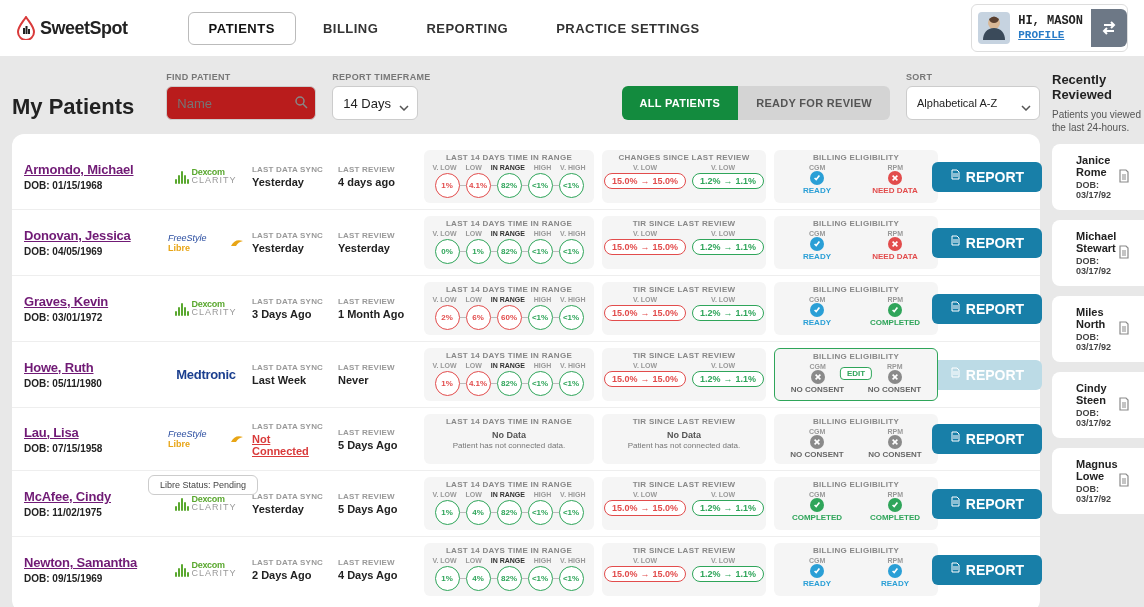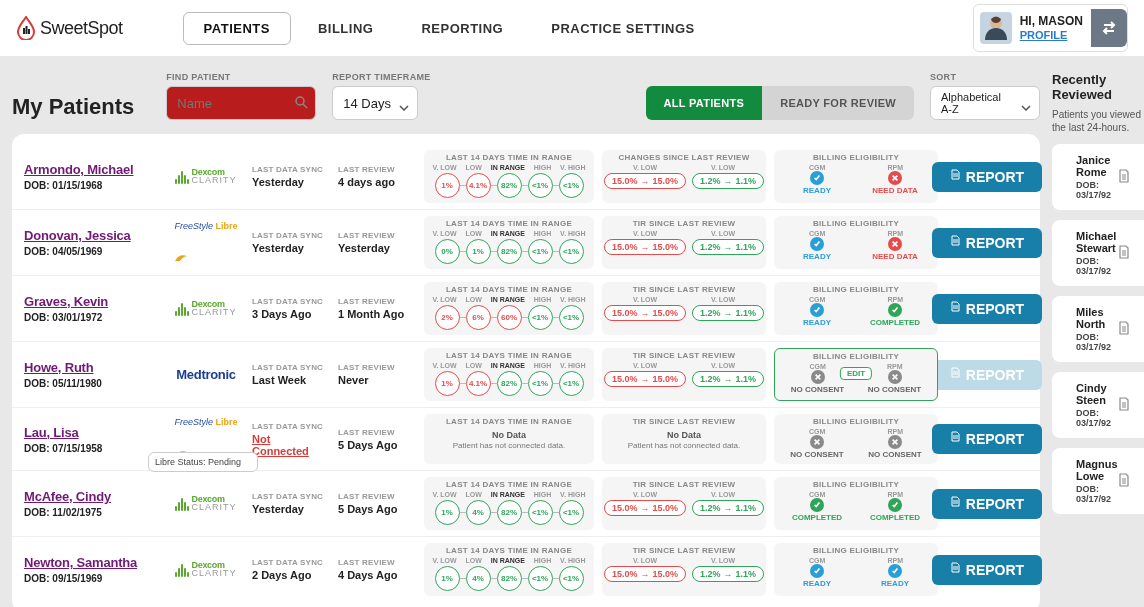--- a/index.html
+++ b/index.html
@@ -17,72 +17,72 @@
     display: flex;
     align-items: center;
     padding: 0 16px;
     gap: 20px;
   }
   .logo { display:flex; align-items:center; gap:4px;}
   .logo-mark {
     width: 20px; height: 24px; position:relative;
   }
   .logo-mark svg { width:20px; height:24px;}
-  .logo-text { font-weight: 400; font-size: 18px; letter-spacing:-0.5px;}
+  .logo-text { font-weight: 700; font-size: 18px; letter-spacing:-0.5px;}
   .nav { display:flex; gap: 6px; margin-left: 40px;}
   .nav-item {
     padding: 8px 20px;
     font-size: 13px;
     font-weight: 800;
     letter-spacing: 0.5px;
     color: #333;
     border-radius: 6px;
     border: 1px solid transparent;
     cursor:pointer;
   }
   .nav-item.active { border-color: #bbb; color:#111;}
   .user-box { margin-left:auto; display:flex; align-items:center; gap:8px; border:1px solid #ddd; border-radius:6px; padding:4px 0 4px 6px;}
   .avatar { width:32px; height:32px; border-radius:4px; background:#c6d3e0; display:flex; align-items:flex-end; justify-content:center; overflow:hidden;}
   .avatar svg { width:28px;height:30px;}
-  .user-text { display:flex; flex-direction:column; line-height:1.2;}
+  .user-text { display:flex; flex-direction:column; line-height:1.2;font-family:Liberation Mono, monospace;}
   .user-hi { font-weight:800; font-size:12px;}
   .user-profile { font-weight:800; font-size:11px; color:#2a7cc7; text-decoration:underline;}
   .swap { width:36px; height:38px; background:#6d7886; display:flex; align-items:center; justify-content:center; border-radius:0 6px 6px 0;}
   .swap svg { width:16px; height:16px; stroke:#fff; fill:none;}
   
   .main-area { display:flex; gap:12px; padding:16px 12px; align-items:flex-start;}
   .content { flex:1; }
   .controls { display:flex; align-items:flex-end; gap:16px; margin-bottom:14px;}
   .page-title { font-size:22px; font-weight:800; margin-right:16px;}
   .ctrl-group { display:flex; flex-direction:column; gap:4px;}
   .ctrl-label { font-size:9px; font-weight:700; color:#777; letter-spacing:0.3px;}
   .input-wrap { position:relative;}
   .input { height:34px; border:1px solid #ccc; border-radius:6px; background:#b91c1c; padding:0 30px 0 10px; font-size:13px; width:150px;}
   .input-icon { position:absolute; right:8px; top:9px; color:#888;}
   .select { height:34px; border:1px solid #ccc; border-radius:6px; background:#fff; padding:0 26px 0 10px; font-size:13px; width:86px; position:relative; display:flex; align-items:center;}
-  .select-wide { width:110px;}
+  .select-wide { width:134px;}
   .chevron { position:absolute; right:8px; top:12px;}
   .seg { display:flex; border-radius:6px; overflow:hidden; }
   .seg-btn { height:34px; padding:0 18px; font-size:11px; font-weight:800; letter-spacing:0.3px; border:none; cursor:pointer;}
   .seg-btn.primary { background:#138b3e; color:#fff;}
   .seg-btn.secondary { background:#d4d4d4; color:#555;}
   
   .table-card { background:#fff; border-radius:12px; padding:10px 0;}
   .row { display:flex; align-items:stretch; padding:6px 12px; gap:8px; border-top:1px solid #eee;}
   .row:first-child { border-top:none;}
   .col-patient { width:136px; display:flex; flex-direction:column; justify-content:center; gap:3px;}
   .pname { color:#701a75; font-weight:800; font-size:13px; text-decoration:underline; letter-spacing:-0.2px;}
   .dob { font-size:10px; font-weight:700; color:#222;}
   .col-device { width:76px; display:flex; align-items:center; justify-content:center; position:relative;}
   .col-sync { width:78px; display:flex; flex-direction:column; justify-content:center;}
   .col-review { width:78px; display:flex; flex-direction:column; justify-content:center;}
   .mini-label { font-size:8px; font-weight:800; color:#999; letter-spacing:0.2px; margin-bottom:2px;}
   .mini-val { font-size:11px; font-weight:700;}
   .mini-val.red { color:#d93a3a; text-decoration:underline;}
-  .tag-tooltip { position:absolute; top:38px; left:-20px; width:110px; background:#fff; border:1px solid #ccc; border-radius:6px; padding:4px 6px; font-size:9px; color:#444; z-index:5;}
+  .tag-tooltip { position:absolute; top:61px; left:-20px; width:110px; background:#fff; border:1px solid #ccc; border-radius:6px; padding:4px 6px; font-size:9px; text-align:center; color:#444; z-index:5;}
   
   .col-tir { width:170px; }
   .col-changes { width:164px; }
   .col-billing { width:164px; }
   .col-action { width:82px; display:flex; align-items:center; justify-content:center;}
   
   .block { background:#f5f5f5; border-radius:6px; padding:3px 4px 5px; height:100%;}
   .block-title { text-align:center; font-size:8px; font-weight:800; color:#888; letter-spacing:0.3px; margin-bottom:2px;}
   .tir-labels { display:flex; justify-content:space-around; font-size:7px; font-weight:800; color:#999;}
   .tir-labels span.em { color:#333;}
@@ -132,21 +132,21 @@
   .card-dob { font-size:9px; font-weight:700; color:#444;}
   .card-icon svg { width:12px; height:14px; fill:#8a8a8a;}
   
   
   .dexcom { display:flex; align-items:center; gap:2px;}
   .dexcom-bars { display:flex; align-items:flex-end; gap:1px; height:14px;}
   .dexcom-bars span { width:2px; background:#5aa82f; border-radius:1px;}
   .dexcom-text { display:flex; flex-direction:column; line-height:0.8;}
   .dexcom-top { color:#5aa82f; font-weight:800; font-size:9px; letter-spacing:-0.3px;}
   .dexcom-bot { color:#999; font-weight:400; font-size:9px; letter-spacing:1px;}
-  .libre { display:flex; gap:20px;flex-direction:column;}
+  .libre { display:flex; align-items:center; gap:20px;}
   .libre-text { font-size:9px;}
   .libre-text em { font-style:italic; color:#2a4da0; font-weight:400;}
   .libre-text b { color:#e8a516; font-weight:700;}
   .libre-wing svg { width:14px;height:10px;}
   .medtronic { color:#1b3f8f; font-weight:700; font-size:13px; letter-spacing:-0.3px;}
 </style>
 </head>
 <body>
 
 <div class="topbar">

